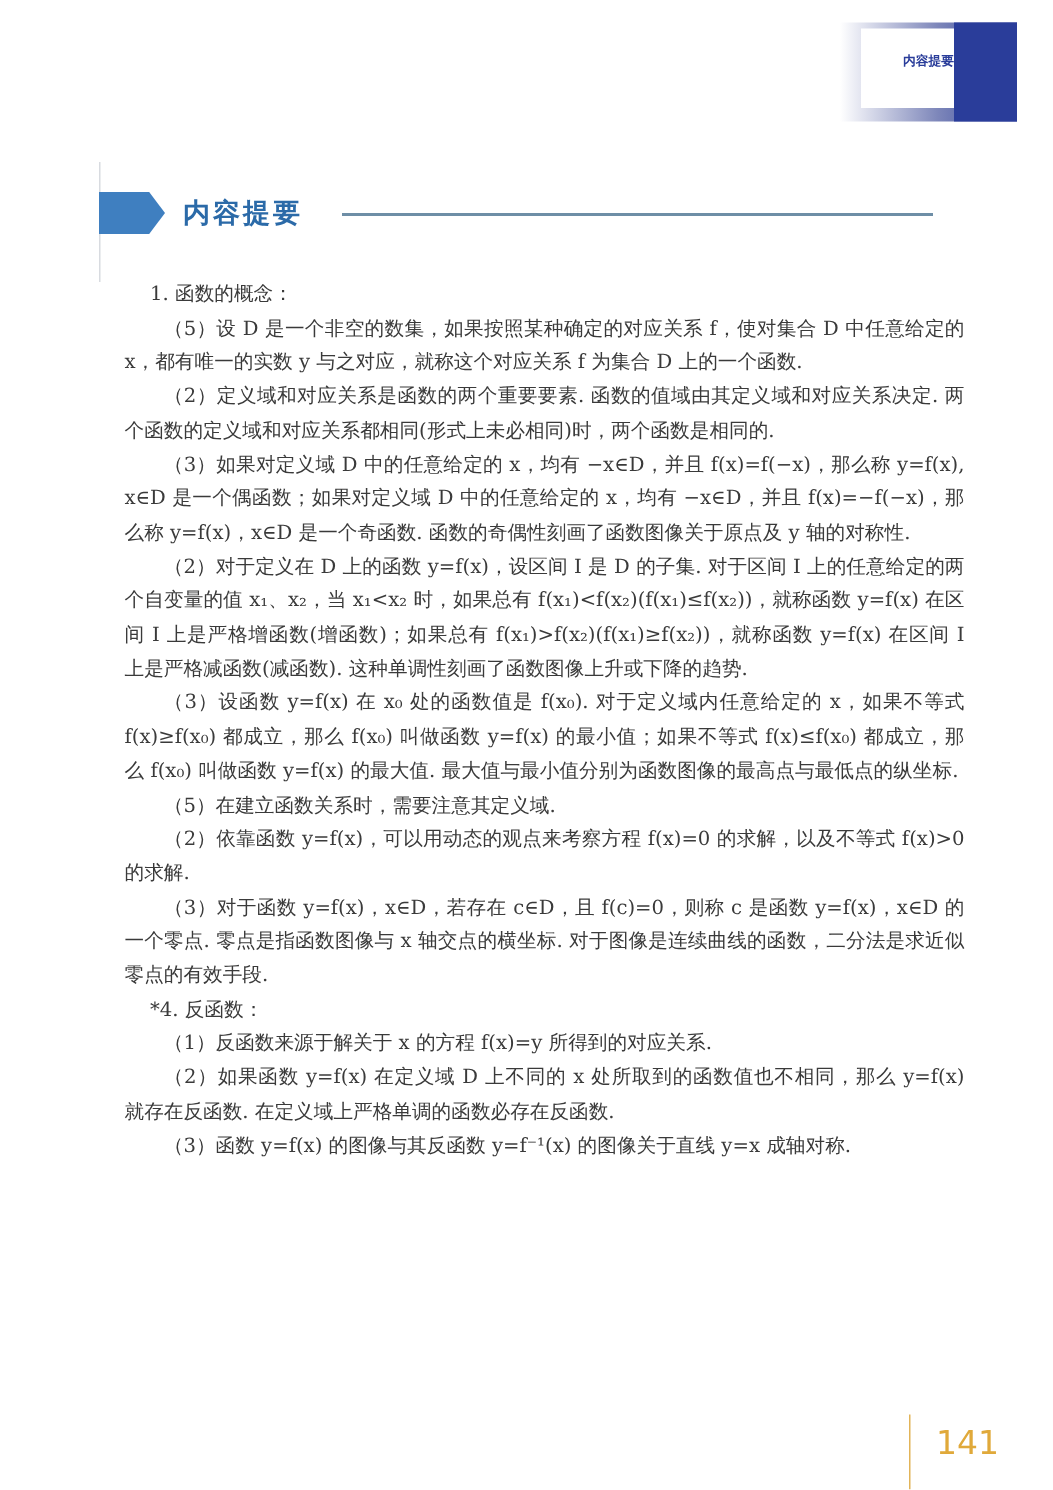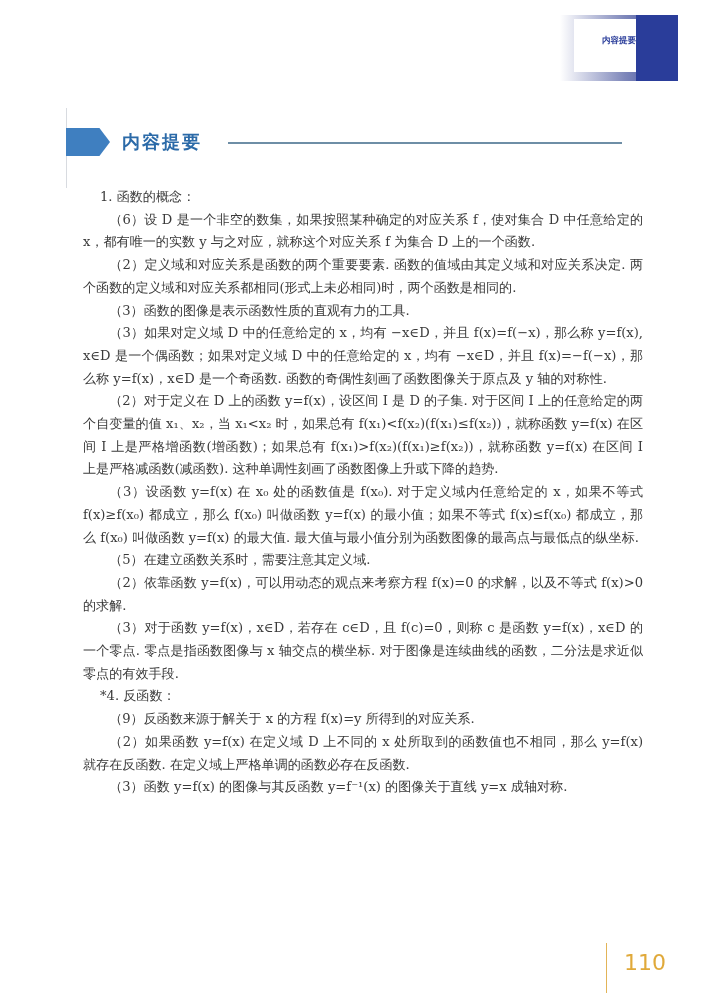--- a/index.html
+++ b/index.html
@@ -57,29 +57,28 @@
 <div class="left-rule"></div>
 
 <div class="heading">
   <div class="marker"></div>
   <div class="title">内容提要</div>
   <div class="rule"></div>
 </div>
 
 <div class="content">
   <p class="section">1. 函数的概念：</p>
-  <p>（6）设 D 是一个非空的数集，如果按照某种确定的对应关系 f，使对集合 D 中任意给定的 x，都有唯一的实数 y 与之对应，就称这个对应关系 f 为集合 D 上的一个函数.</p>
+  <p>（5）设 D 是一个非空的数集，如果按照某种确定的对应关系 f，使对集合 D 中任意给定的 x，都有唯一的实数 y 与之对应，就称这个对应关系 f 为集合 D 上的一个函数.</p>
   <p>（2）定义域和对应关系是函数的两个重要要素. 函数的值域由其定义域和对应关系决定. 两个函数的定义域和对应关系都相同(形式上未必相同)时，两个函数是相同的.</p>
-  <p>（3）函数的图像是表示函数性质的直观有力的工具.</p>
   <p>（3）如果对定义域 D 中的任意给定的 x，均有 −x∈D，并且 f(x)=f(−x)，那么称 y=f(x), x∈D 是一个偶函数；如果对定义域 D 中的任意给定的 x，均有 −x∈D，并且 f(x)=−f(−x)，那么称 y=f(x)，x∈D 是一个奇函数. 函数的奇偶性刻画了函数图像关于原点及 y 轴的对称性.</p>
   <p>（2）对于定义在 D 上的函数 y=f(x)，设区间 I 是 D 的子集. 对于区间 I 上的任意给定的两个自变量的值 x₁、x₂，当 x₁&lt;x₂ 时，如果总有 f(x₁)&lt;f(x₂)(f(x₁)≤f(x₂))，就称函数 y=f(x) 在区间 I 上是严格增函数(增函数)；如果总有 f(x₁)&gt;f(x₂)(f(x₁)≥f(x₂))，就称函数 y=f(x) 在区间 I 上是严格减函数(减函数). 这种单调性刻画了函数图像上升或下降的趋势.</p>
   <p>（3）设函数 y=f(x) 在 x₀ 处的函数值是 f(x₀). 对于定义域内任意给定的 x，如果不等式 f(x)≥f(x₀) 都成立，那么 f(x₀) 叫做函数 y=f(x) 的最小值；如果不等式 f(x)≤f(x₀) 都成立，那么 f(x₀) 叫做函数 y=f(x) 的最大值. 最大值与最小值分别为函数图像的最高点与最低点的纵坐标.</p>
   <p>（5）在建立函数关系时，需要注意其定义域.</p>
   <p>（2）依靠函数 y=f(x)，可以用动态的观点来考察方程 f(x)=0 的求解，以及不等式 f(x)&gt;0 的求解.</p>
   <p>（3）对于函数 y=f(x)，x∈D，若存在 c∈D，且 f(c)=0，则称 c 是函数 y=f(x)，x∈D 的一个零点. 零点是指函数图像与 x 轴交点的横坐标. 对于图像是连续曲线的函数，二分法是求近似零点的有效手段.</p>
   <p class="section">*4. 反函数：</p>
-  <p>（9）反函数来源于解关于 x 的方程 f(x)=y 所得到的对应关系.</p>
+  <p>（1）反函数来源于解关于 x 的方程 f(x)=y 所得到的对应关系.</p>
   <p>（2）如果函数 y=f(x) 在定义域 D 上不同的 x 处所取到的函数值也不相同，那么 y=f(x) 就存在反函数. 在定义域上严格单调的函数必存在反函数.</p>
   <p>（3）函数 y=f(x) 的图像与其反函数 y=f⁻¹(x) 的图像关于直线 y=x 成轴对称.</p>
 </div>
 
 <div class="footer-rule"></div>
-<div class="page-num">110</div>
+<div class="page-num">141</div>
 
 </body></html>

